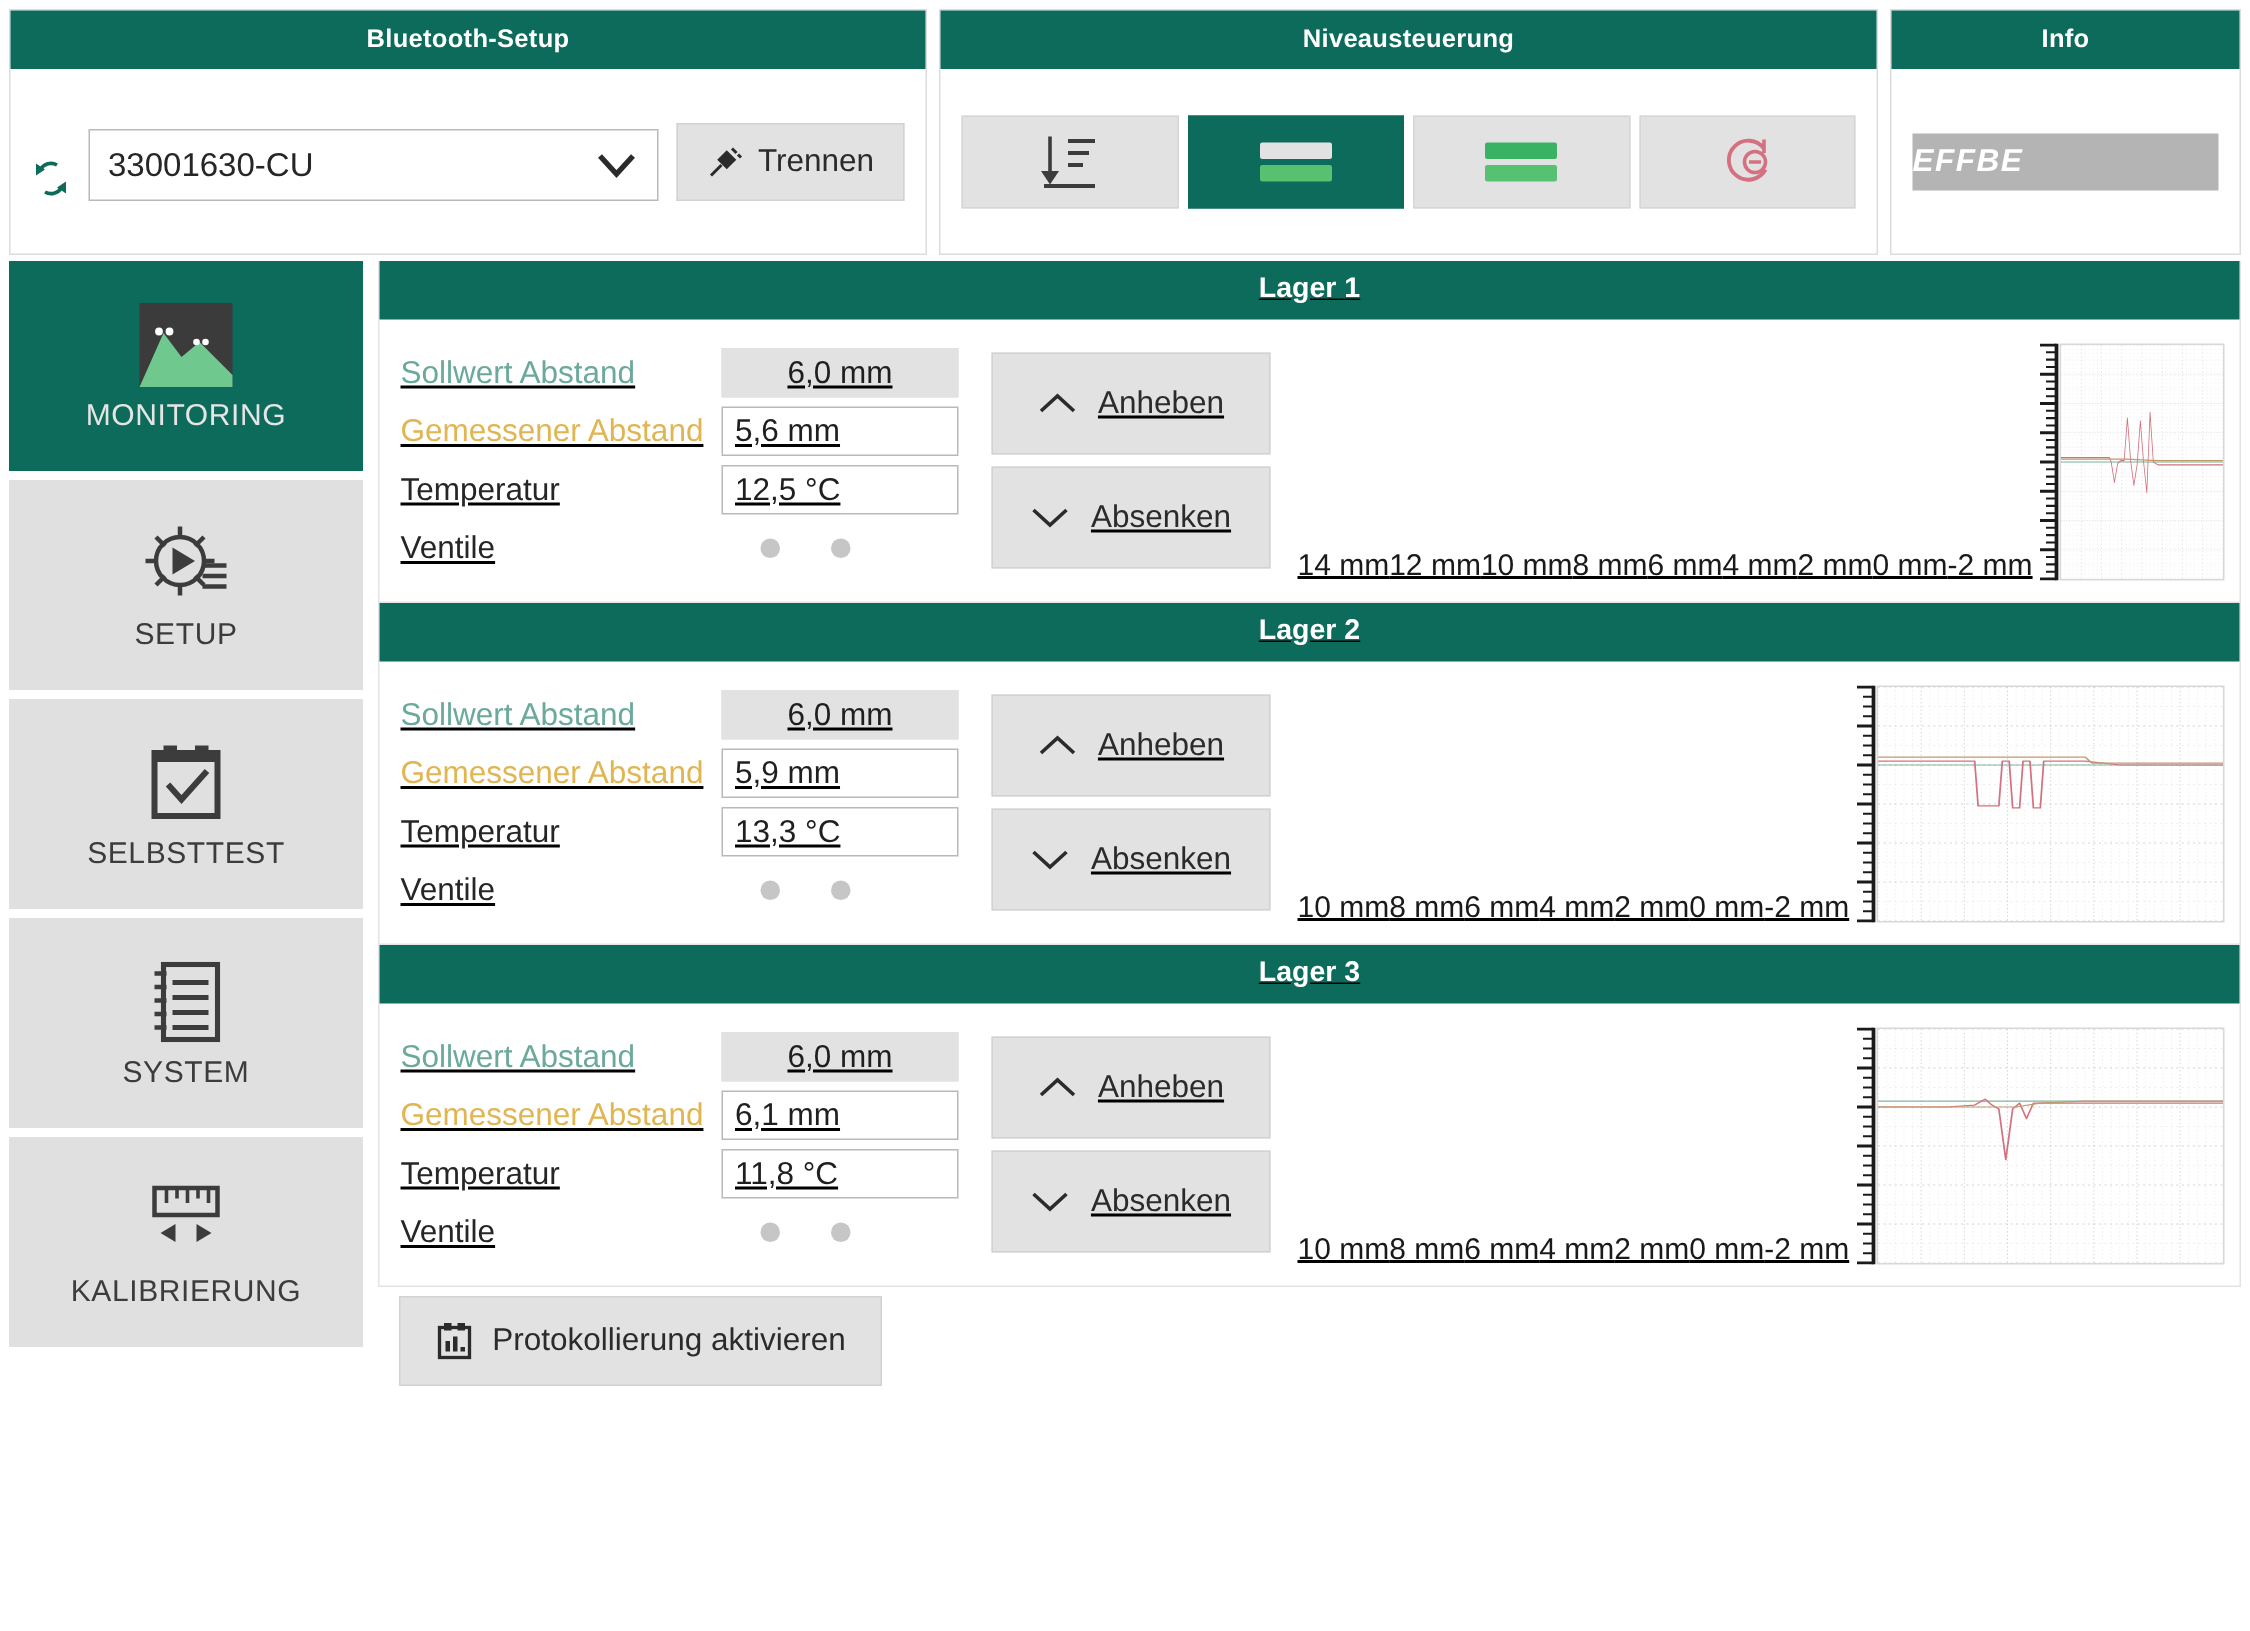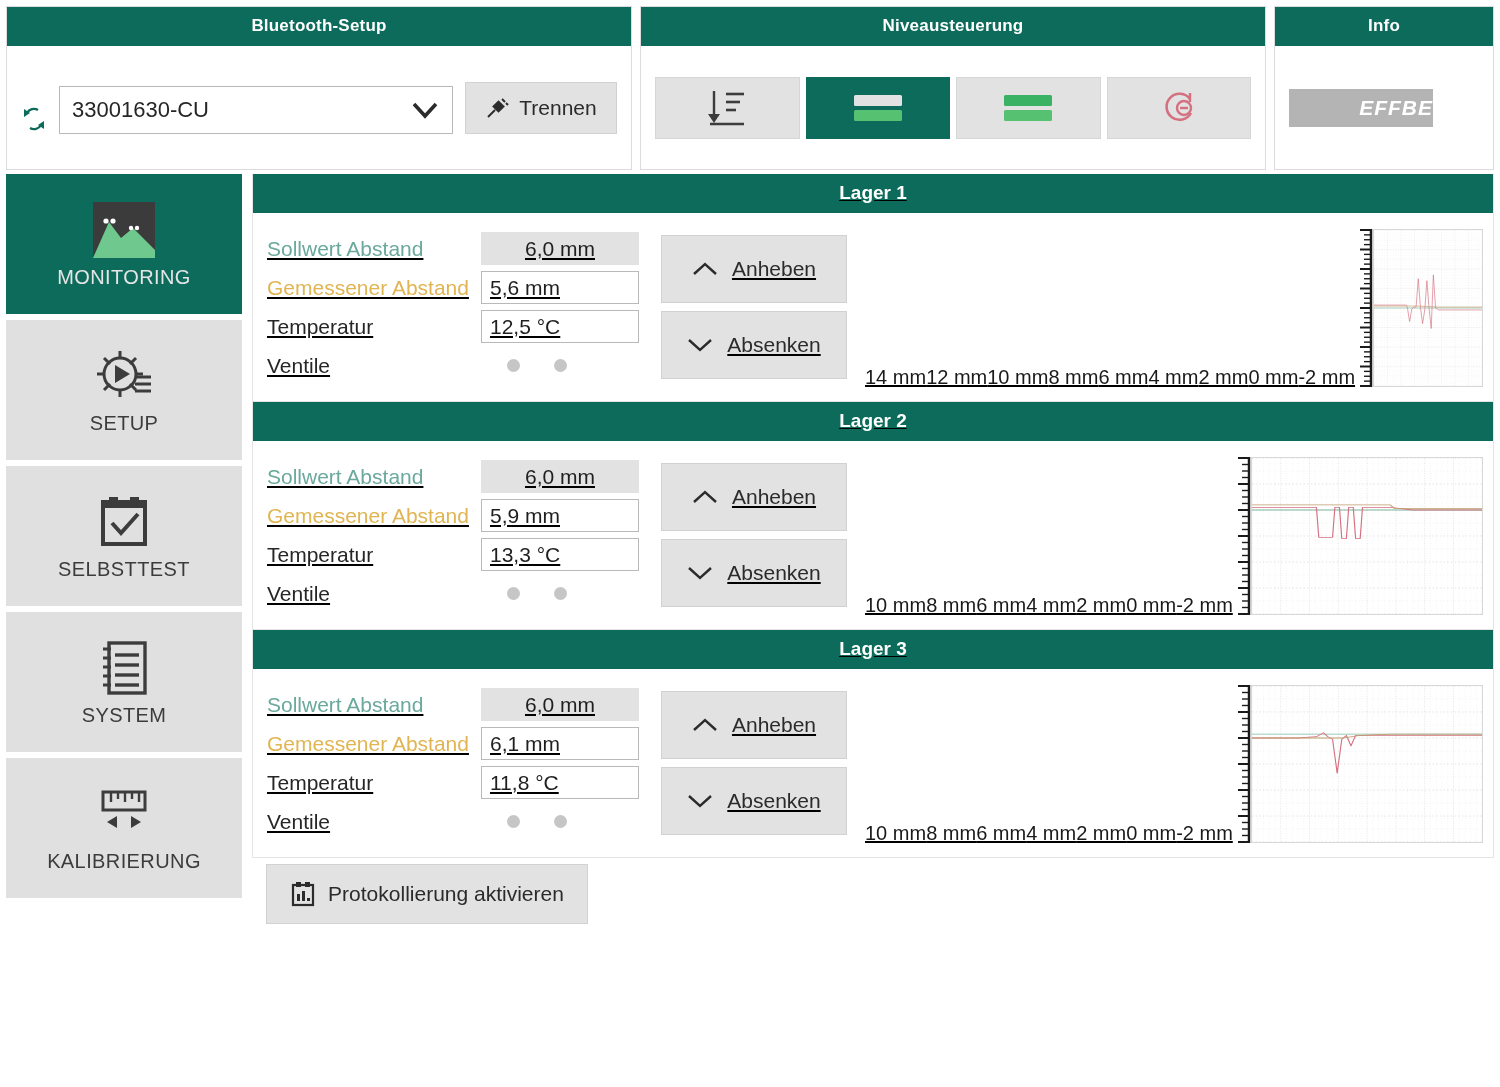--- a/index.html
+++ b/index.html
@@ -42,22 +42,22 @@
   
   .niv-row { display: flex; gap: 6px; width: 100%; justify-content: space-between; }
   .niv-btn {
     width: 146px; height: 62px; background: #e2e2e2; border: 1px solid #d6d6d6;
     display: flex; align-items: center; justify-content: center;
   }
   .niv-btn.active { background: #0c6b5b; border-color: #0c6b5b; }
 
   
   .effbe-logo {
-    width: 144px; height: 38px; background: #b4b4b4; display: flex;
-    align-items: center; justify-content: flex-end;
+    width: 204px; height: 38px; background: #b4b4b4; display: flex;
+    align-items: center; justify-content: flex-start;
     color: #ffffff; font-weight: bold; font-style: italic; font-size: 21px;
     letter-spacing: 1px;
   }
 
   
   .main { display: flex; gap: 10px; padding: 4px 6px 6px 6px; height: 913px; }
 
   
   .sidebar { width: 236px; display: flex; flex-direction: column; gap: 6px; }
   .nav-item {

